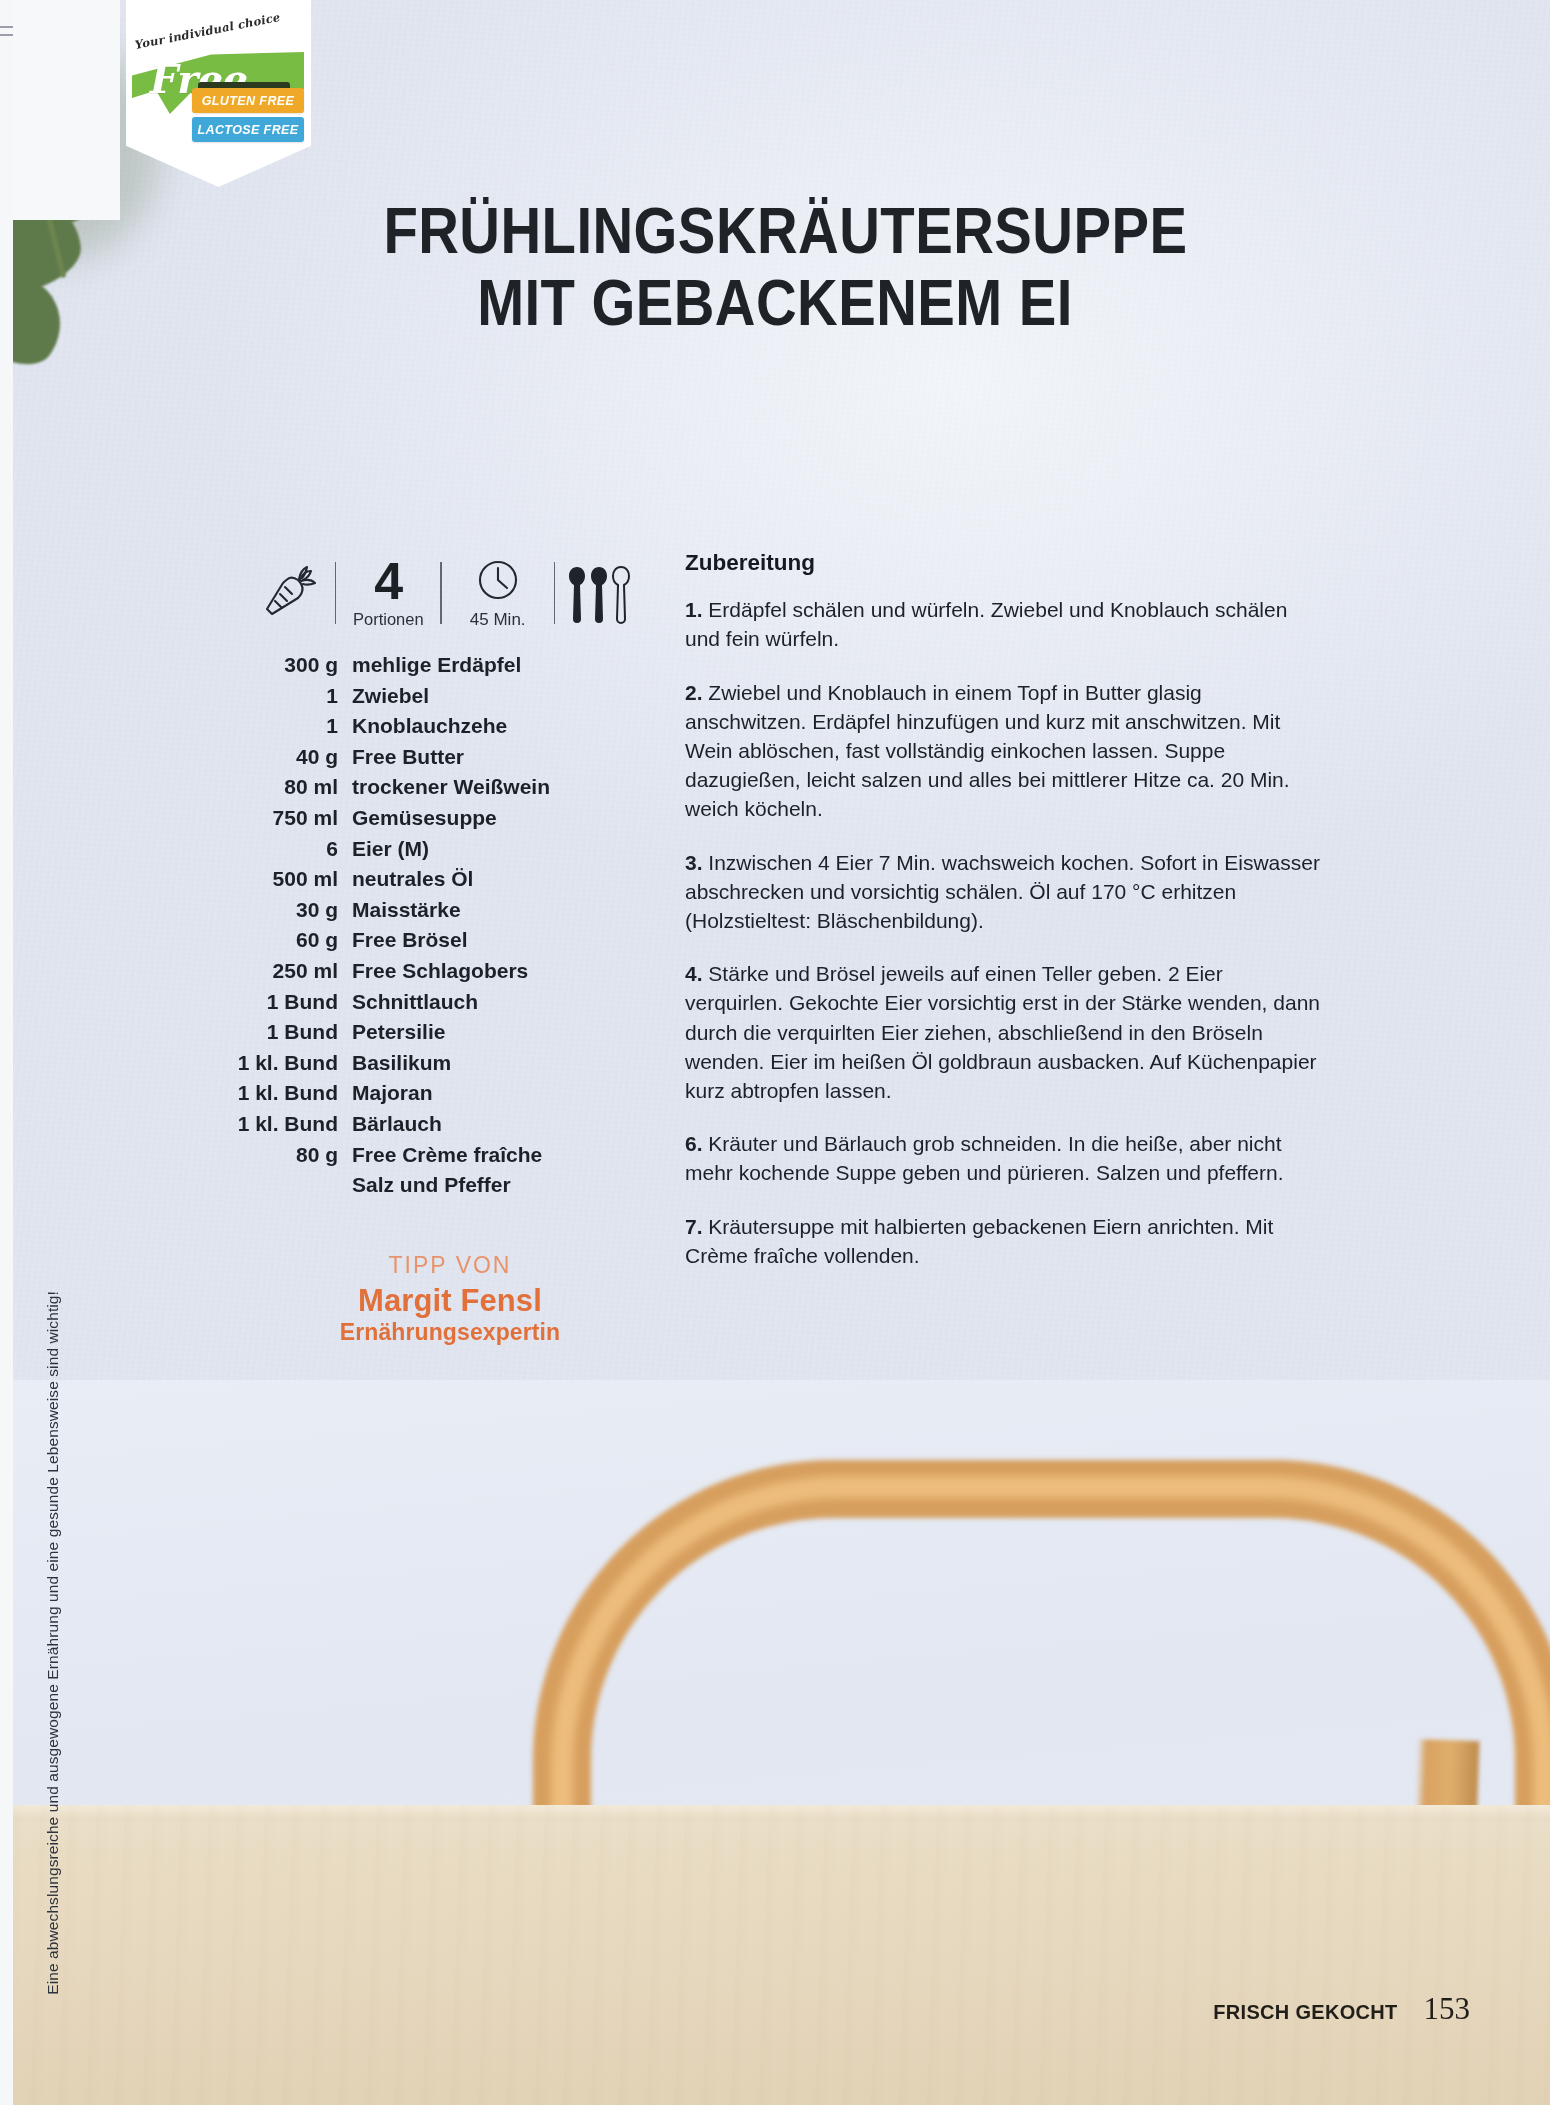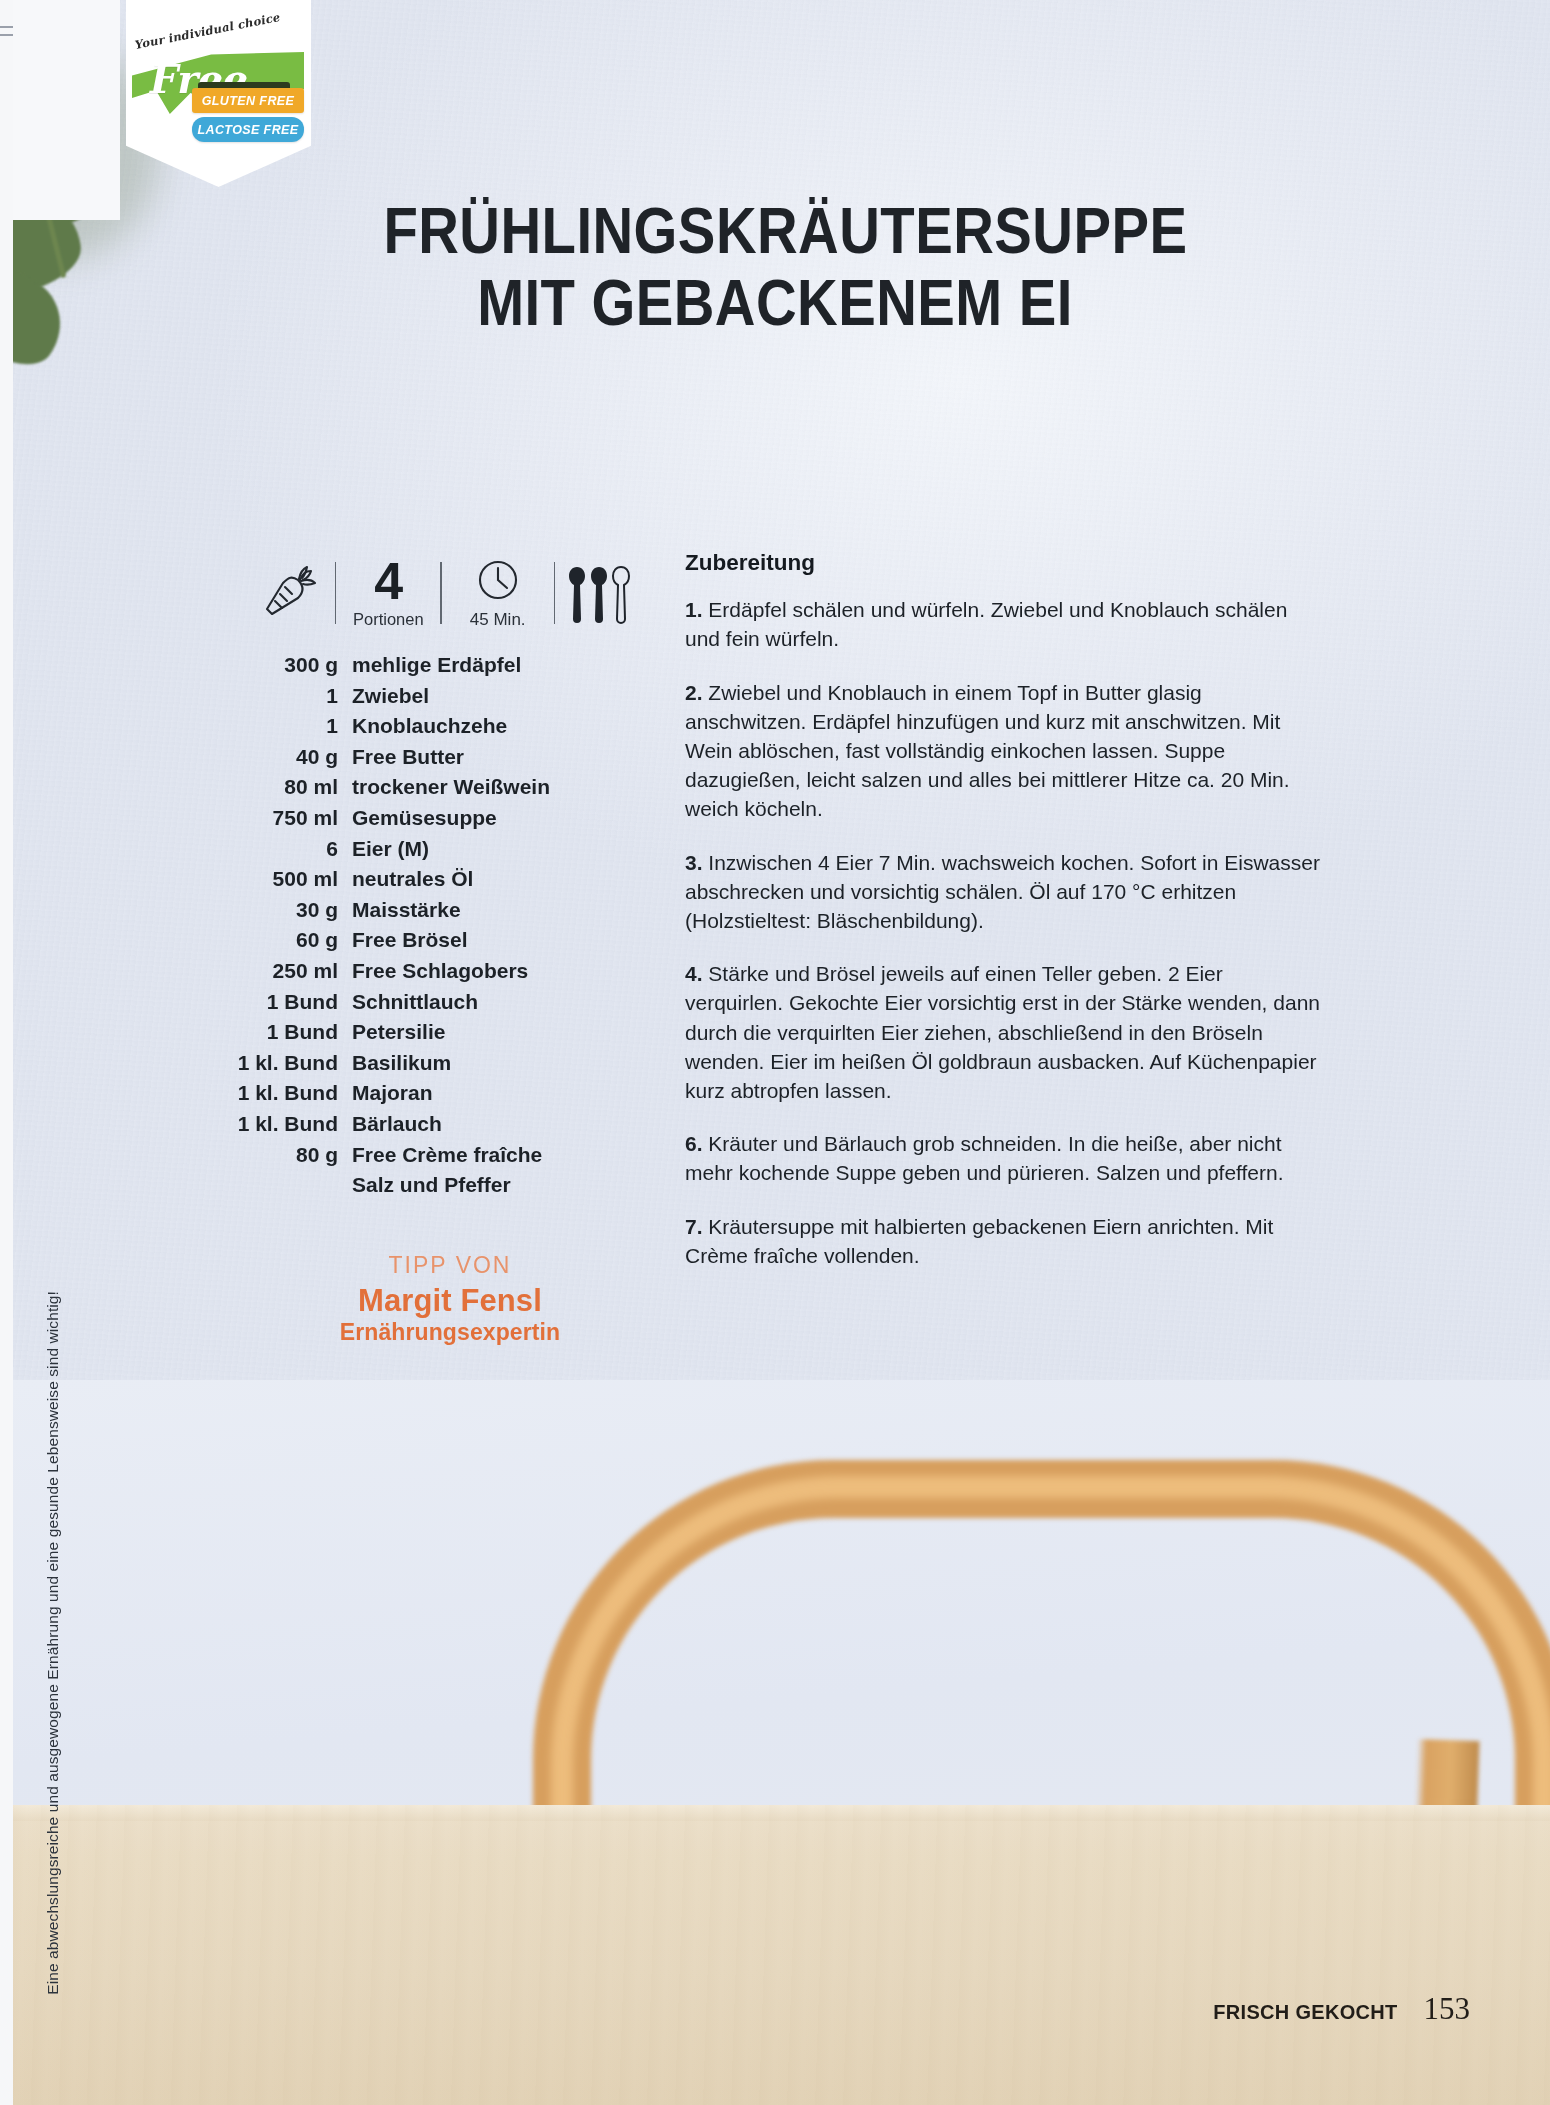--- a/index.html
+++ b/index.html
@@ -59,21 +59,21 @@
     text-shadow:0 1px 0 rgba(0,0,0,.08);
   }
   .badge-tags{position:absolute;left:66px;top:88px;width:112px;text-align:center;}
   .badge-tagbox{
     height:25px;border-radius:3px;display:flex;align-items:center;justify-content:center;
     font-weight:700;font-size:12.5px;color:#ffffff;letter-spacing:.4px;
     font-style:italic;
     box-shadow:0 1px 2px rgba(0,0,0,.12);
   }
   .tag-gluten{background:#f0a828;margin-bottom:4px;}
-  .tag-lactose{background:#3fa8d8;border-radius:12px;}
+  .tag-lactose{background:#3fa8d8;}
   .tag-cap{position:absolute;left:72px;top:82px;width:92px;height:9px;background:#2c3b1f;border-radius:3px 3px 0 0;}
 
   
   .title{
     position:absolute;left:330px;top:196px;width:890px;text-align:center;
     font-family:"Liberation Sans Narrow","Liberation Sans",sans-serif;
     font-weight:700;font-size:64px;line-height:1.12;color:#1f2328;
     letter-spacing:.5px;transform:scaleX(.88);transform-origin:center top;
   }
   .nutri{

